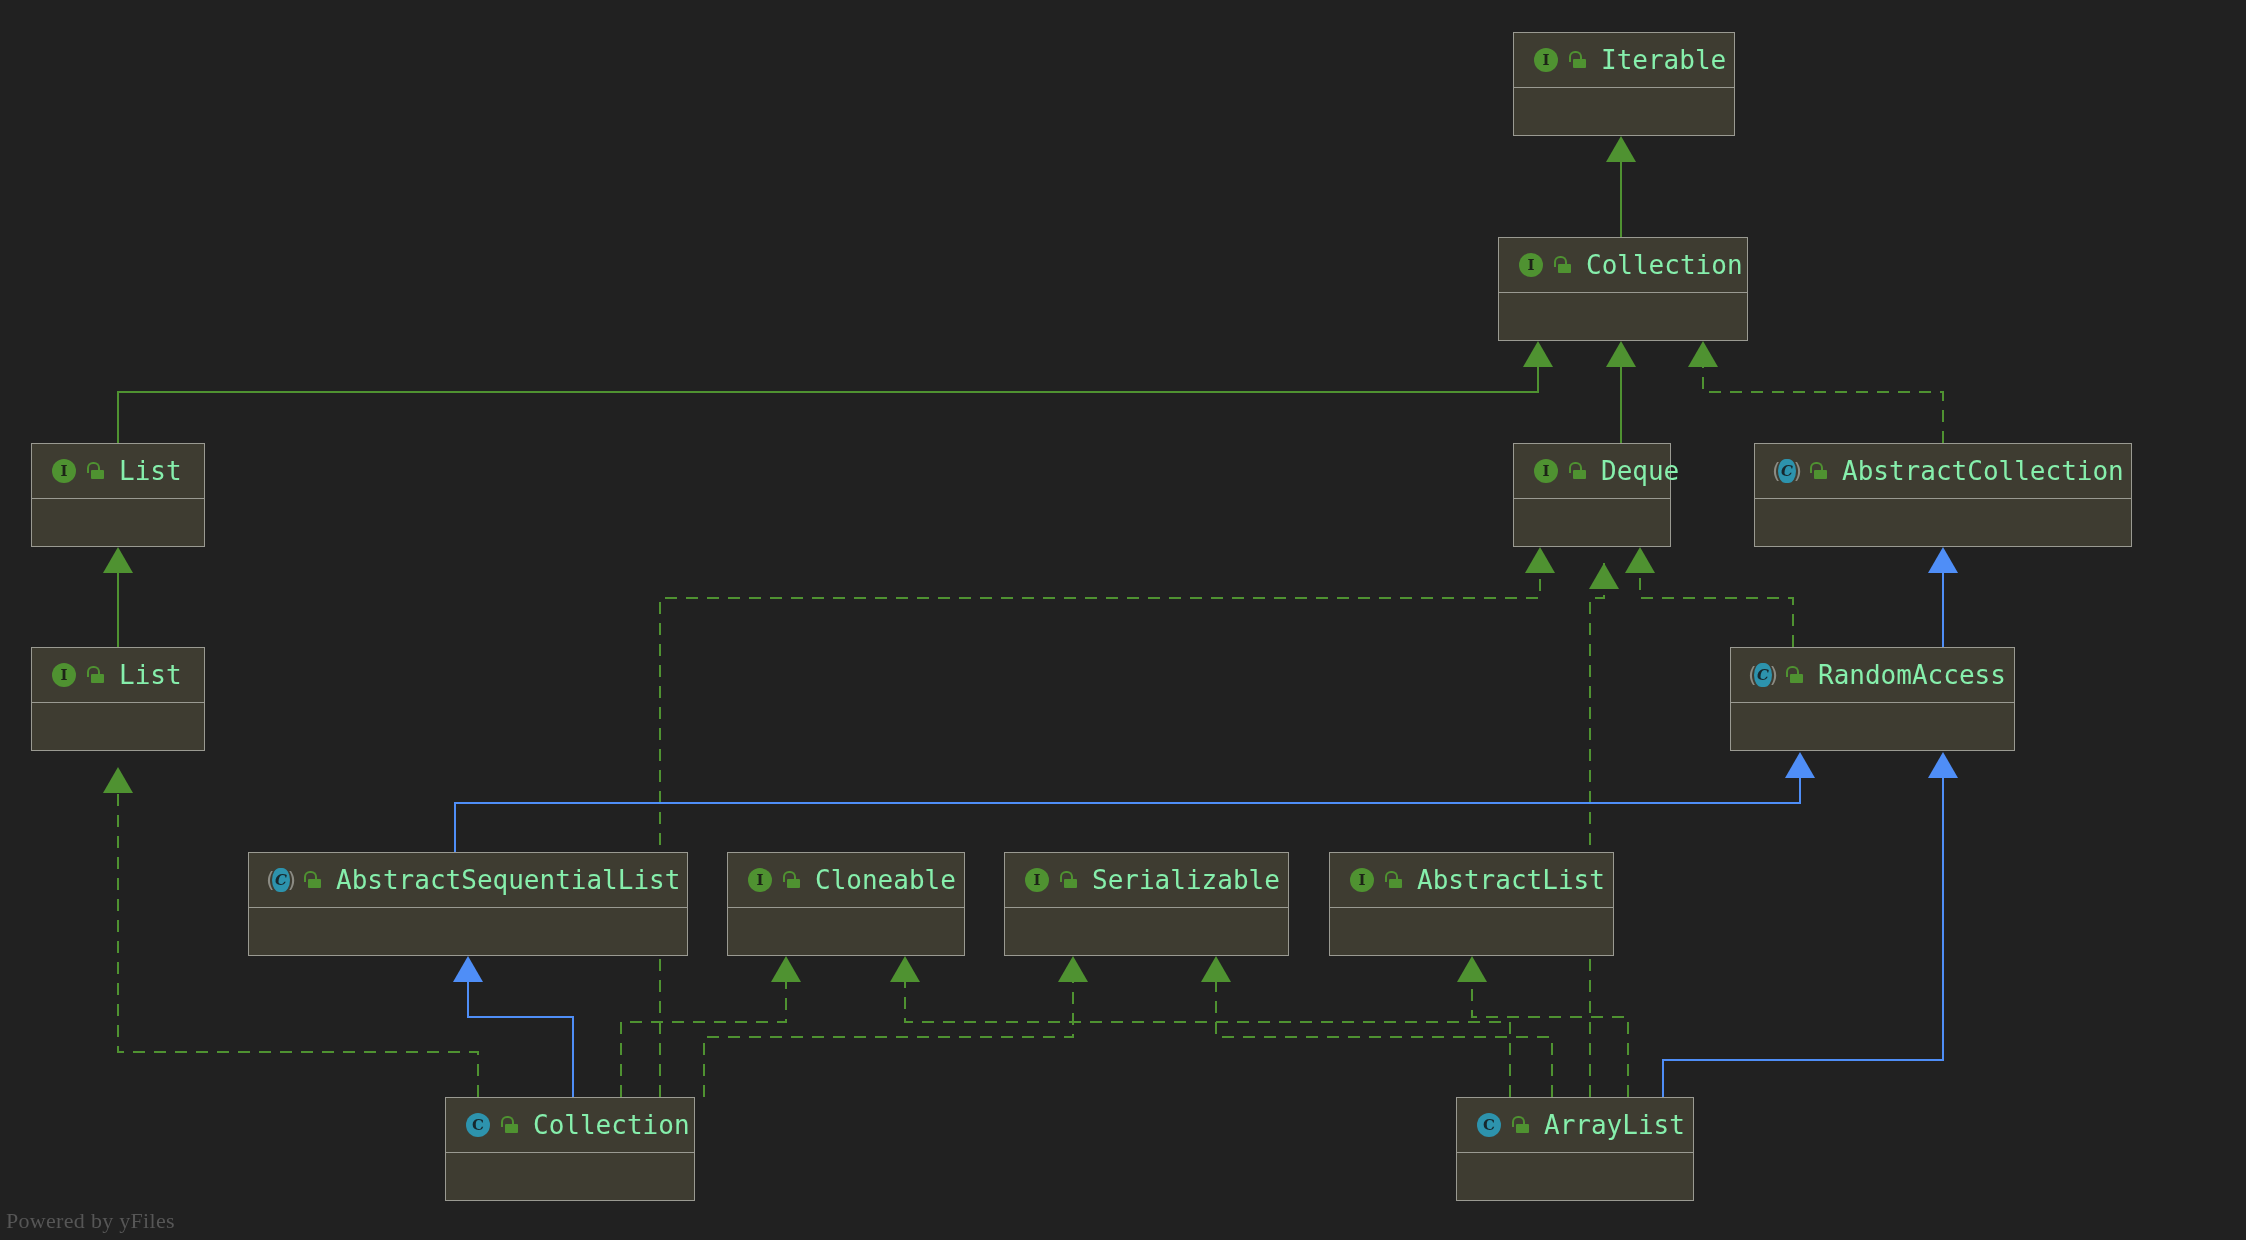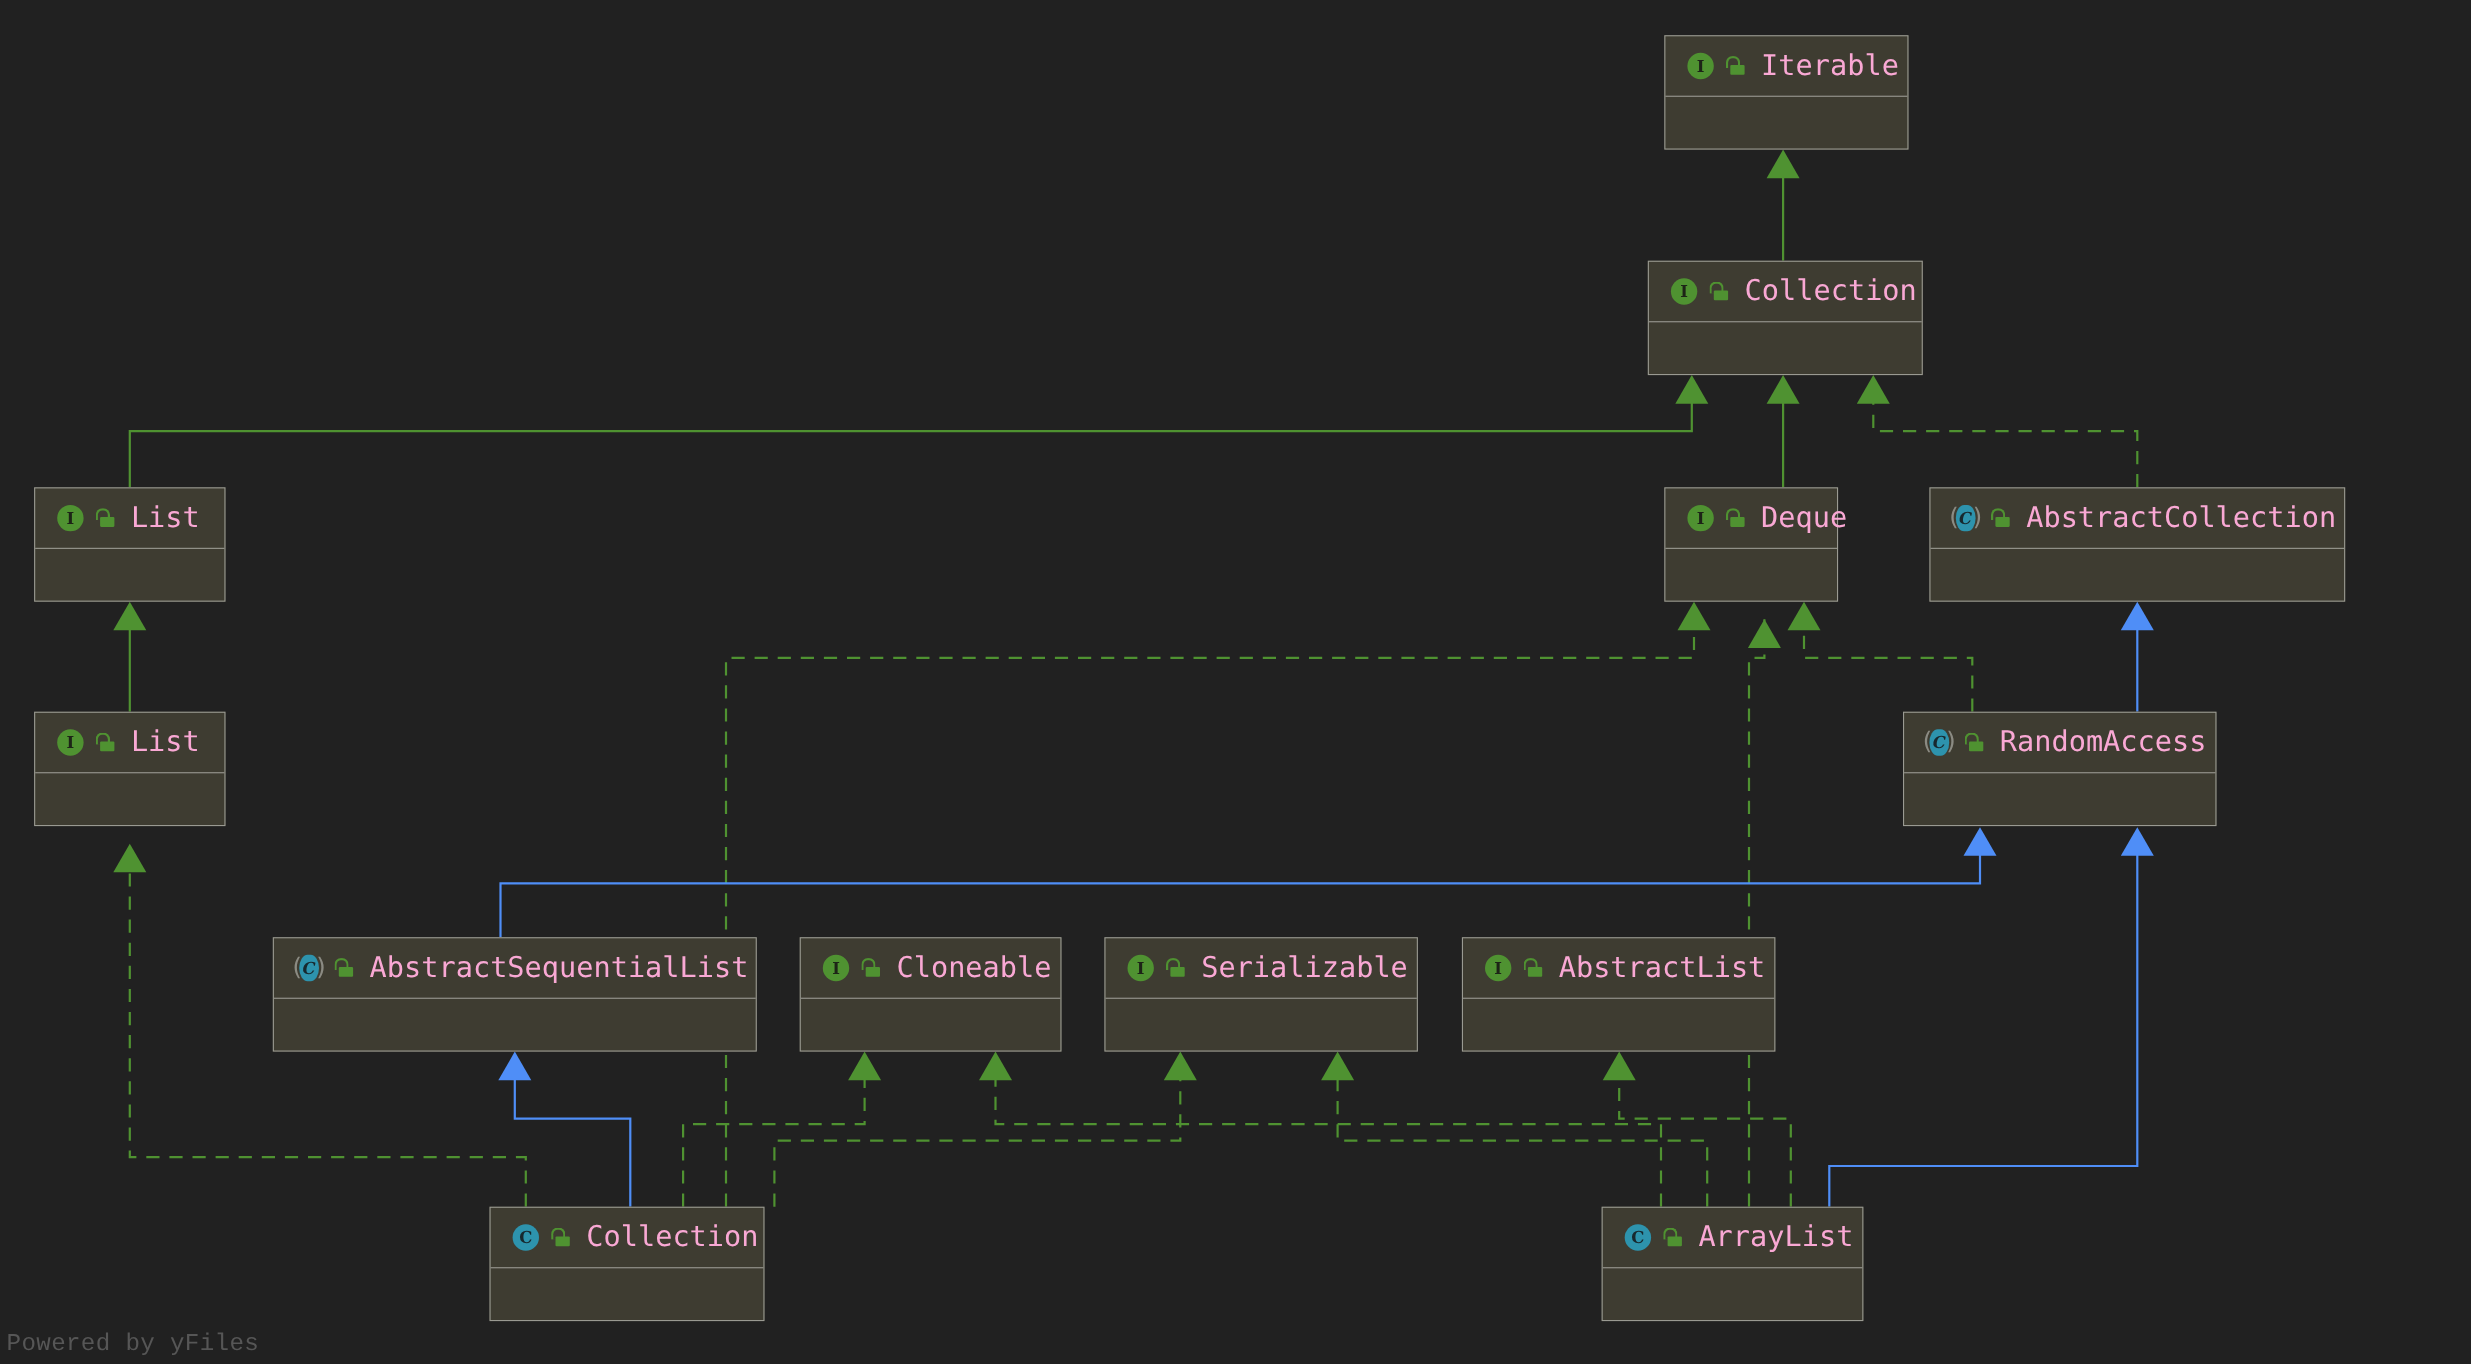--- a/index.html
+++ b/index.html
@@ -118,29 +118,29 @@
     left: 6px;
     top: 10px;
     width: 13px;
     height: 9px;
     background: #4f9231;
     border-radius: 1px;
   }
   .node-title {
     font-family: "DejaVu Sans Mono", monospace;
     font-size: 26px;
-    color: #f9a8d4;
+    color: #86efac;
     white-space: nowrap;
     letter-spacing: 0px;
   }
   .watermark {
     position: absolute;
     left: 6px;
     bottom: 6px;
-    font-family: Liberation Mono, monospace;
+    font-family: Liberation Serif, serif;
     font-size: 22px;
     color: #565656;
     letter-spacing: 0.3px;
     text-align: right;
   }
 </style>
 </head>
 <body>
 
 <div id="canvas">

